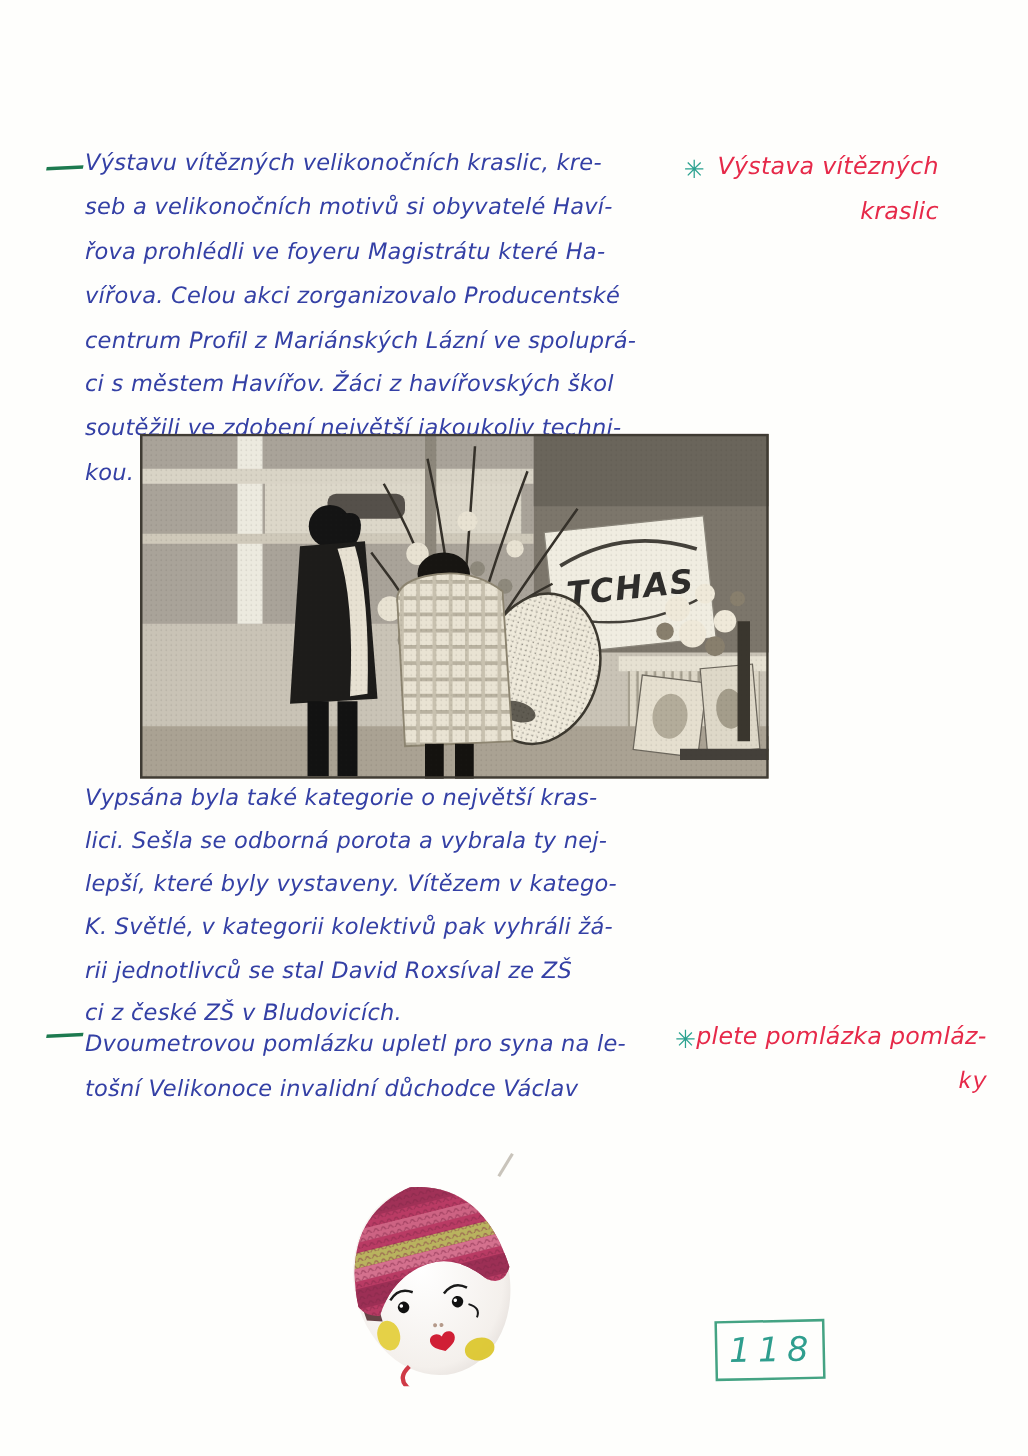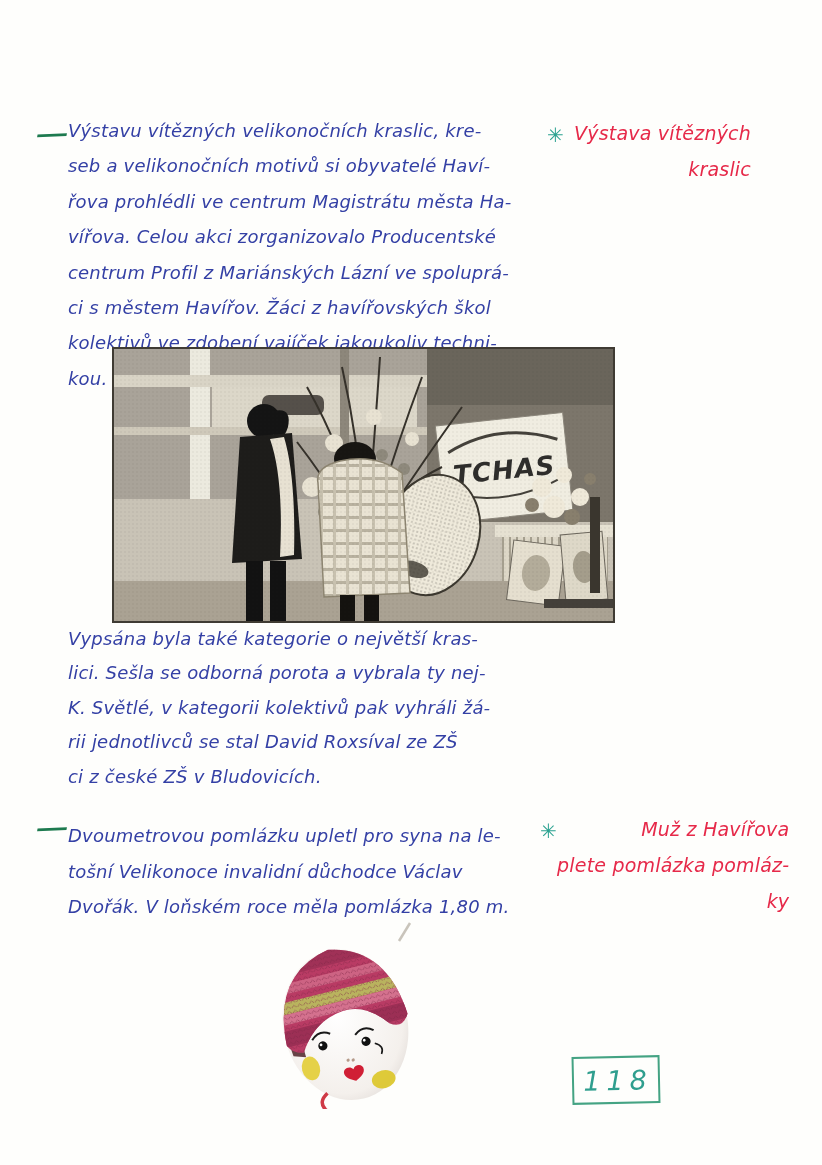--- a/index.html
+++ b/index.html
@@ -26,46 +26,46 @@
   .ann{position:absolute;color:#e62949;font-size:19px;}
   .ann .line{line-height:35.8px;height:35.8px;text-align:right;}
   .a1{left:547px;top:116px;}
   .a2{left:540px;top:812px;}
   .ann .star{position:absolute;left:0;top:7px;color:#2ba290;font-style:normal;
              font-size:20px;font-weight:bold;}
   .a1 .l0{margin-left:27px;}
   .a1 .l1{margin-left:15px;}
   .a2 .l0{margin-left:28px;}
   .a2 .l1{margin-left:17px;}
-  .a2 .l2{margin-left:12px;}
+  .a2 .l2{margin-left:12px;font-family:Liberation Mono, monospace;}
   
   .photo-bw{position:absolute;left:112px;top:347px;width:503px;height:276px;margin:0;}
   .photo-egg{position:absolute;left:249px;top:921px;width:190px;height:188px;margin:0;}
   .photo-bw svg,.photo-egg svg{width:100%;height:100%;display:block;}
   
   .badge{position:absolute;left:572px;top:1056px;width:84px;height:44px;
          border:2px solid #44a383;transform:rotate(-1.2deg);
          display:flex;align-items:center;justify-content:center;}
   .badge span{color:#2f9e8e;font-size:27px;font-style:italic;letter-spacing:6px;
               padding-left:4px;}
 </style>
 </head>
 <body>
 
 <div class="sheet">
 
   <span class="dash d1 hand">—</span>
   <div class="para p1 hand">
     <div class="bl">Výstavu vítězných velikonočních kraslic, kre-</div>
     <div class="bl">seb a velikonočních motivů si obyvatelé Haví-</div>
-    <div class="bl">řova prohlédli ve centrum Magistrátu města Ha-</div>
+    <div class="bl">řova prohlédli ve foyeru Magistrátu které Ha-</div>
     <div class="bl">vířova. Celou akci zorganizovalo Producentské</div>
     <div class="bl">centrum Profil z Mariánských Lázní ve spoluprá-</div>
     <div class="bl">ci s městem Havířov. Žáci z havířovských škol</div>
-    <div class="bl">kolektivů ve zdobení vajíček jakoukoliv techni-</div>
+    <div class="bl">soutěžili ve zdobení největší jakoukoliv techni-</div>
     <div class="bl">kou.</div>
   </div>
 
   <div class="ann a1 hand">
     <span class="star">✳</span>
     <div class="line l0">Výstava vítězných</div>
     <div class="line l1">kraslic</div>
   </div>
 
   <figure class="photo-bw" aria-label="black-and-white newspaper photograph: two visitors view an Easter exhibition of branches, a large decorated egg, flowers and pictures in a foyer">
@@ -179,35 +179,34 @@
 
         <rect width="503" height="276" fill="url(#ht)" opacity="0.12"></rect>
         <rect x="1" y="1" width="501" height="274" fill="none" stroke="#3f3b33" stroke-width="2"></rect>
       </g>
     </svg>
   </figure>
 
   <div class="para p2 hand">
     <div class="bl">Vypsána byla také kategorie o největší kras-</div>
     <div class="bl">lici. Sešla se odborná porota a vybrala ty nej-</div>
+    <div class="bl">lepší, které byly vystaveny. Vítězem v katego-</div>
     <div class="bl">K. Světlé, v kategorii kolektivů pak vyhráli žá-</div>
     <div class="bl">rii jednotlivců se stal David Roxsíval ze ZŠ</div>
     <div class="bl">ci z české ZŠ v Bludovicích.</div>
   </div>
 
   <span class="dash d2 hand">—</span>
   <div class="para p3 hand">
     <div class="bl">Dvoumetrovou pomlázku upletl pro syna na le-</div>
     <div class="bl">tošní Velikonoce invalidní důchodce Václav</div>
-    <div class="bl">Dvořák. V loňském roce měla pomlázka 1,80 m.</div>
   </div>
 
   <div class="ann a2 hand">
     <span class="star">✳</span>
-    <div class="line l0">Muž z Havířova</div>
     <div class="line l1">plete pomlázka pomláz-</div>
     <div class="line l2">ky</div>
   </div>
 
   <figure class="photo-egg" aria-label="colour photograph of a decorated Easter egg with a painted face, wearing a knitted pink and magenta hat">
     <svg viewBox="0 0 190 188">
       <defs>
         <radialGradient id="eggg" cx="45%" cy="42%" r="75%">
           <stop offset="0%" stop-color="#ffffff"></stop>
           <stop offset="70%" stop-color="#f4f0ec"></stop>

